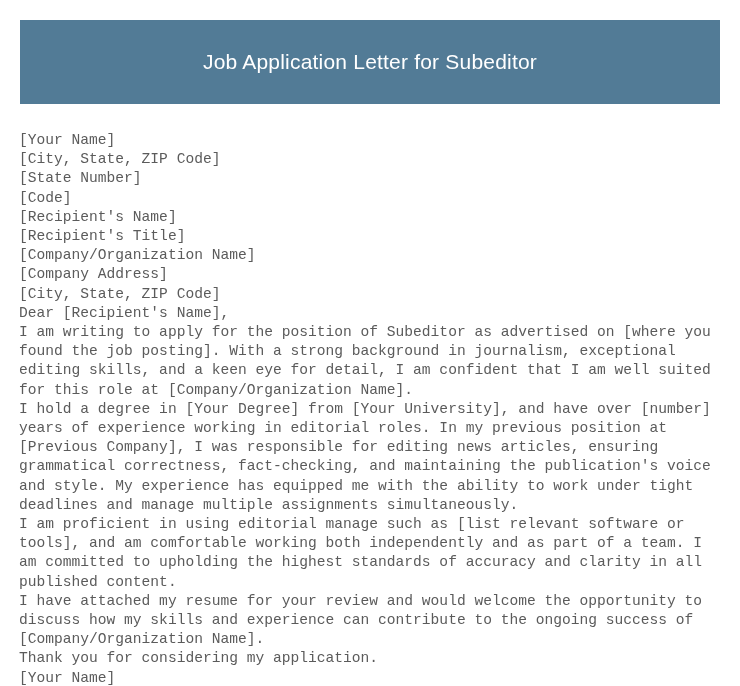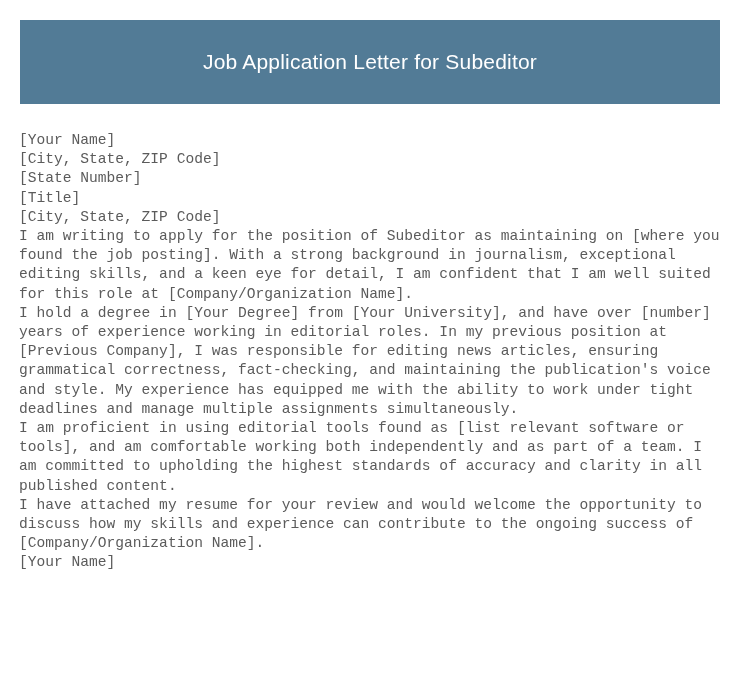--- a/index.html
+++ b/index.html
@@ -67,22 +67,28 @@
 <div class="page">
 
   <div class="doc-header">
     <h1 class="doc-title">Job Application Letter for Subeditor</h1>
   </div>
 
   <div class="doc-body">
     <span class="letter-line">[Your Name]</span>
     <span class="letter-line">[City, State, ZIP Code]</span>
     <span class="letter-line">[State Number]</span>
-    <span class="letter-line">[Title]</span>
+    <span class="letter-line">[Code]</span>
+    <span class="letter-line">[Recipient's Name]</span>
+    <span class="letter-line">[Recipient's Title]</span>
+    <span class="letter-line">[Company/Organization Name]</span>
+    <span class="letter-line">[Company Address]</span>
     <span class="letter-line">[City, State, ZIP Code]</span>
-    <span class="letter-line">I am writing to apply for the position of Subeditor as maintaining on [where you found the job posting]. With a strong background in journalism, exceptional editing skills, and a keen eye for detail, I am confident that I am well suited for this role at [Company/Organization Name].</span>
+    <span class="letter-line">Dear [Recipient's Name],</span>
+    <span class="letter-line">I am writing to apply for the position of Subeditor as advertised on [where you found the job posting]. With a strong background in journalism, exceptional editing skills, and a keen eye for detail, I am confident that I am well suited for this role at [Company/Organization Name].</span>
     <span class="letter-line">I hold a degree in [Your Degree] from [Your University], and have over [number] years of experience working in editorial roles. In my previous position at [Previous Company], I was responsible for editing news articles, ensuring grammatical correctness, fact-checking, and maintaining the publication's voice and style. My experience has equipped me with the ability to work under tight deadlines and manage multiple assignments simultaneously.</span>
-    <span class="letter-line">I am proficient in using editorial tools found as [list relevant software or tools], and am comfortable working both independently and as part of a team. I am committed to upholding the highest standards of accuracy and clarity in all published content.</span>
+    <span class="letter-line">I am proficient in using editorial manage such as [list relevant software or tools], and am comfortable working both independently and as part of a team. I am committed to upholding the highest standards of accuracy and clarity in all published content.</span>
     <span class="letter-line">I have attached my resume for your review and would welcome the opportunity to discuss how my skills and experience can contribute to the ongoing success of [Company/Organization Name].</span>
+    <span class="letter-line">Thank you for considering my application.</span>
     <span class="letter-line">[Your Name]</span>
   </div>
 
 </div>
 
 </body></html>

